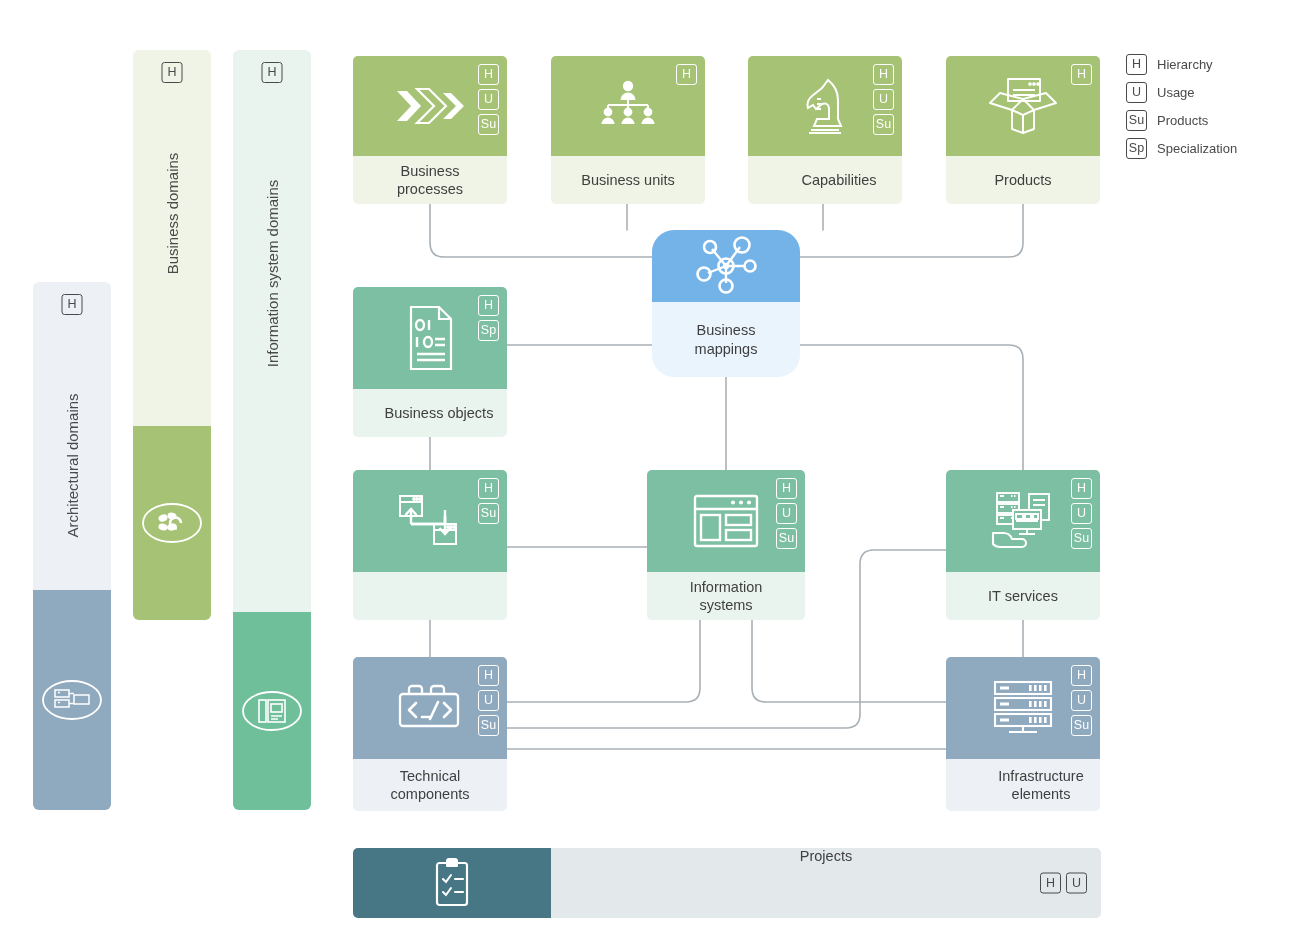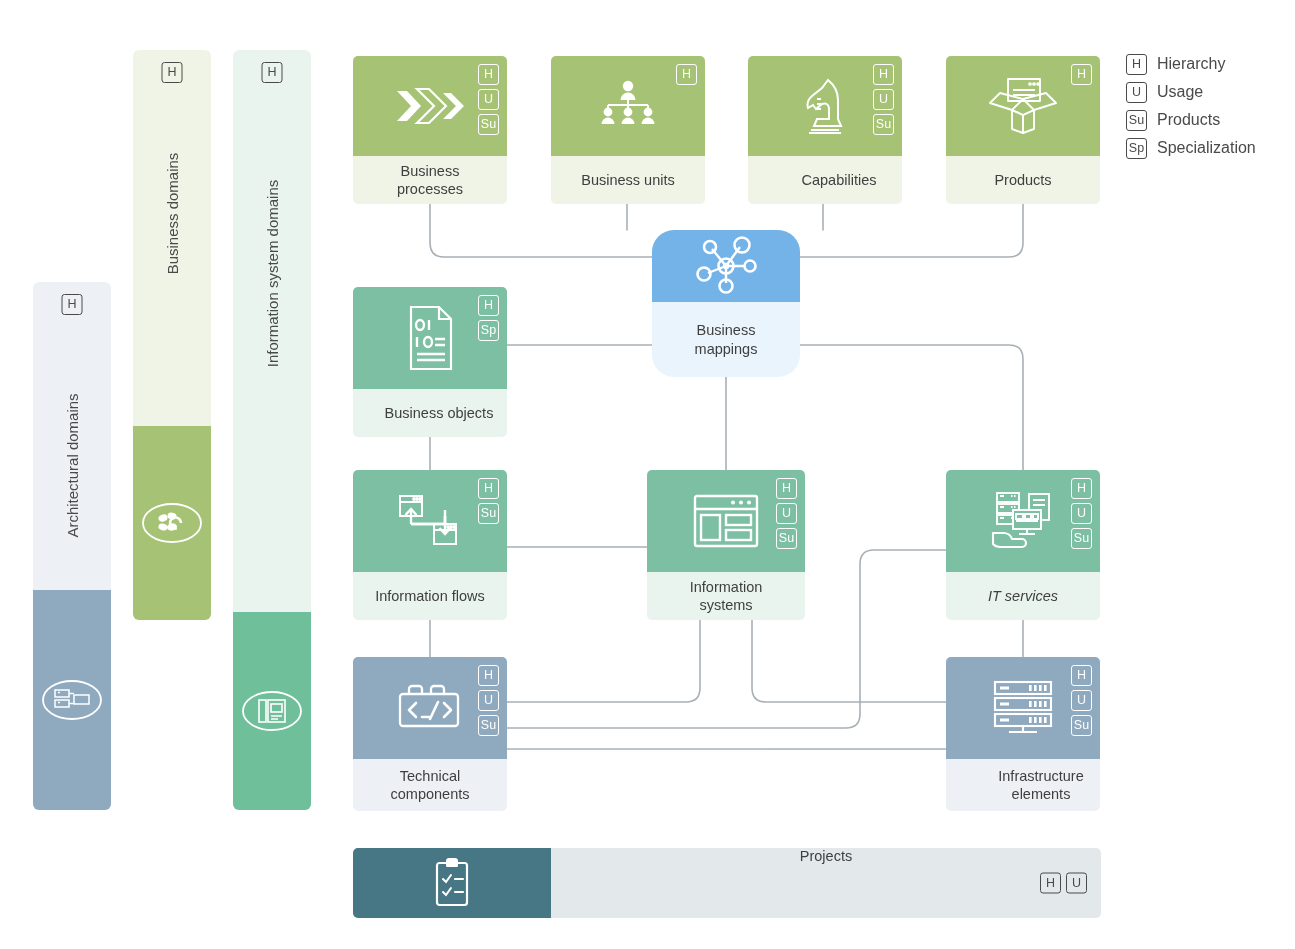--- a/index.html
+++ b/index.html
@@ -10,21 +10,21 @@
     overflow: hidden;
   }
   #stage { position: relative; width: 1295px; height: 949px; }
 
   
   #wires { position: absolute; inset: 0; width: 1295px; height: 949px; z-index: 1; }
 
   
   .legend { position: absolute; left: 1126px; top: 50px; z-index: 5; }
   .legend-row { display: flex; align-items: center; height: 28px; }
-  .legend-label { font-size: 16px; color: #4a4a4a; margin-left: 10px; white-space: nowrap; }
+  .legend-label { font-size: 13px; color: #4a4a4a; margin-left: 10px; white-space: nowrap; }
 
   .badge {
     display: inline-flex; align-items: center; justify-content: center;
     width: 21px; height: 21px;
     border: 1.4px solid #3d3d3d; border-radius: 3px;
     font-size: 12.5px; color: #3d3d3d; line-height: 1;
     background: transparent;
   }
   .badge.w { border-color: #ffffff; color: #ffffff; }
   .badge.dk { border-color: #4a4a4a; color: #4a4a4a; }
@@ -351,21 +351,20 @@
           <path d="M51 26 V44"></path>
             <path d="M45.5 38 L51 44 L56.5 38"></path>
         </g>
         <path d="M17 34 H51 V20" fill="none" stroke="#fff" stroke-width="2.4"></path>
       </svg>
       <div class="badges">
         <span class="badge w">H</span>
         <span class="badge w">Su</span>
       </div>
     </div>
-    <div class="foot" style="white-space:pre-line;">Information flows</div>
   </div>
 
   <div class="card" style="left:647px; top:470px; width:158px; height:150px; background:#e9f4ee;">
     <div class="head" style="height:102px; background:#7cbfa2;">
       <svg class="gi" width="74" height="60" viewBox="0 0 74 60">
         <rect x="6" y="5" width="62" height="50" rx="2" fill="none" stroke="#fff" stroke-width="2.4"></rect>
         <path d="M6 18 H68" stroke="#fff" stroke-width="2.4"></path>
         <g fill="#fff">
           <circle cx="44" cy="11.5" r="2"></circle>
             <circle cx="52" cy="11.5" r="2"></circle>
@@ -403,21 +402,21 @@
           <path d="M44 40 v5 M36 45 h16"></path>
         </g>
         <path d="M10 44 h10 a9 9 0 0 1 9 6 l10 0 a4 4 0 0 1 0 8 l-22 0 a10 10 0 0 1 -7 -3 L10 52 Z" fill="none" stroke="#fff" stroke-width="2.1" stroke-linejoin="round"></path>
       </svg>
       <div class="badges">
         <span class="badge w">H</span>
         <span class="badge w">U</span>
         <span class="badge w">Su</span>
       </div>
     </div>
-    <div class="foot" style="white-space:pre-line;font-style:italic;">IT services</div>
+    <div class="foot" style="white-space:pre-line;">IT services</div>
   </div>
 
   <div class="card" style="left:353px; top:657px; width:154px; height:154px; background:#edf1f5;">
     <div class="head" style="height:102px; background:#8fa9bf;">
       <svg class="gi" width="76" height="60" viewBox="0 0 76 60">
         <g fill="none" stroke="#fff" stroke-width="2.3" stroke-linejoin="round">
           <path d="M17 16 v-5 a3 3 0 0 1 3 -3 h7 a3 3 0 0 1 3 3 v5"></path>
           <path d="M39 16 v-5 a3 3 0 0 1 3 -3 h7 a3 3 0 0 1 3 3 v5"></path>
           <rect x="8" y="16" width="58" height="32" rx="3"></rect>
         </g>

